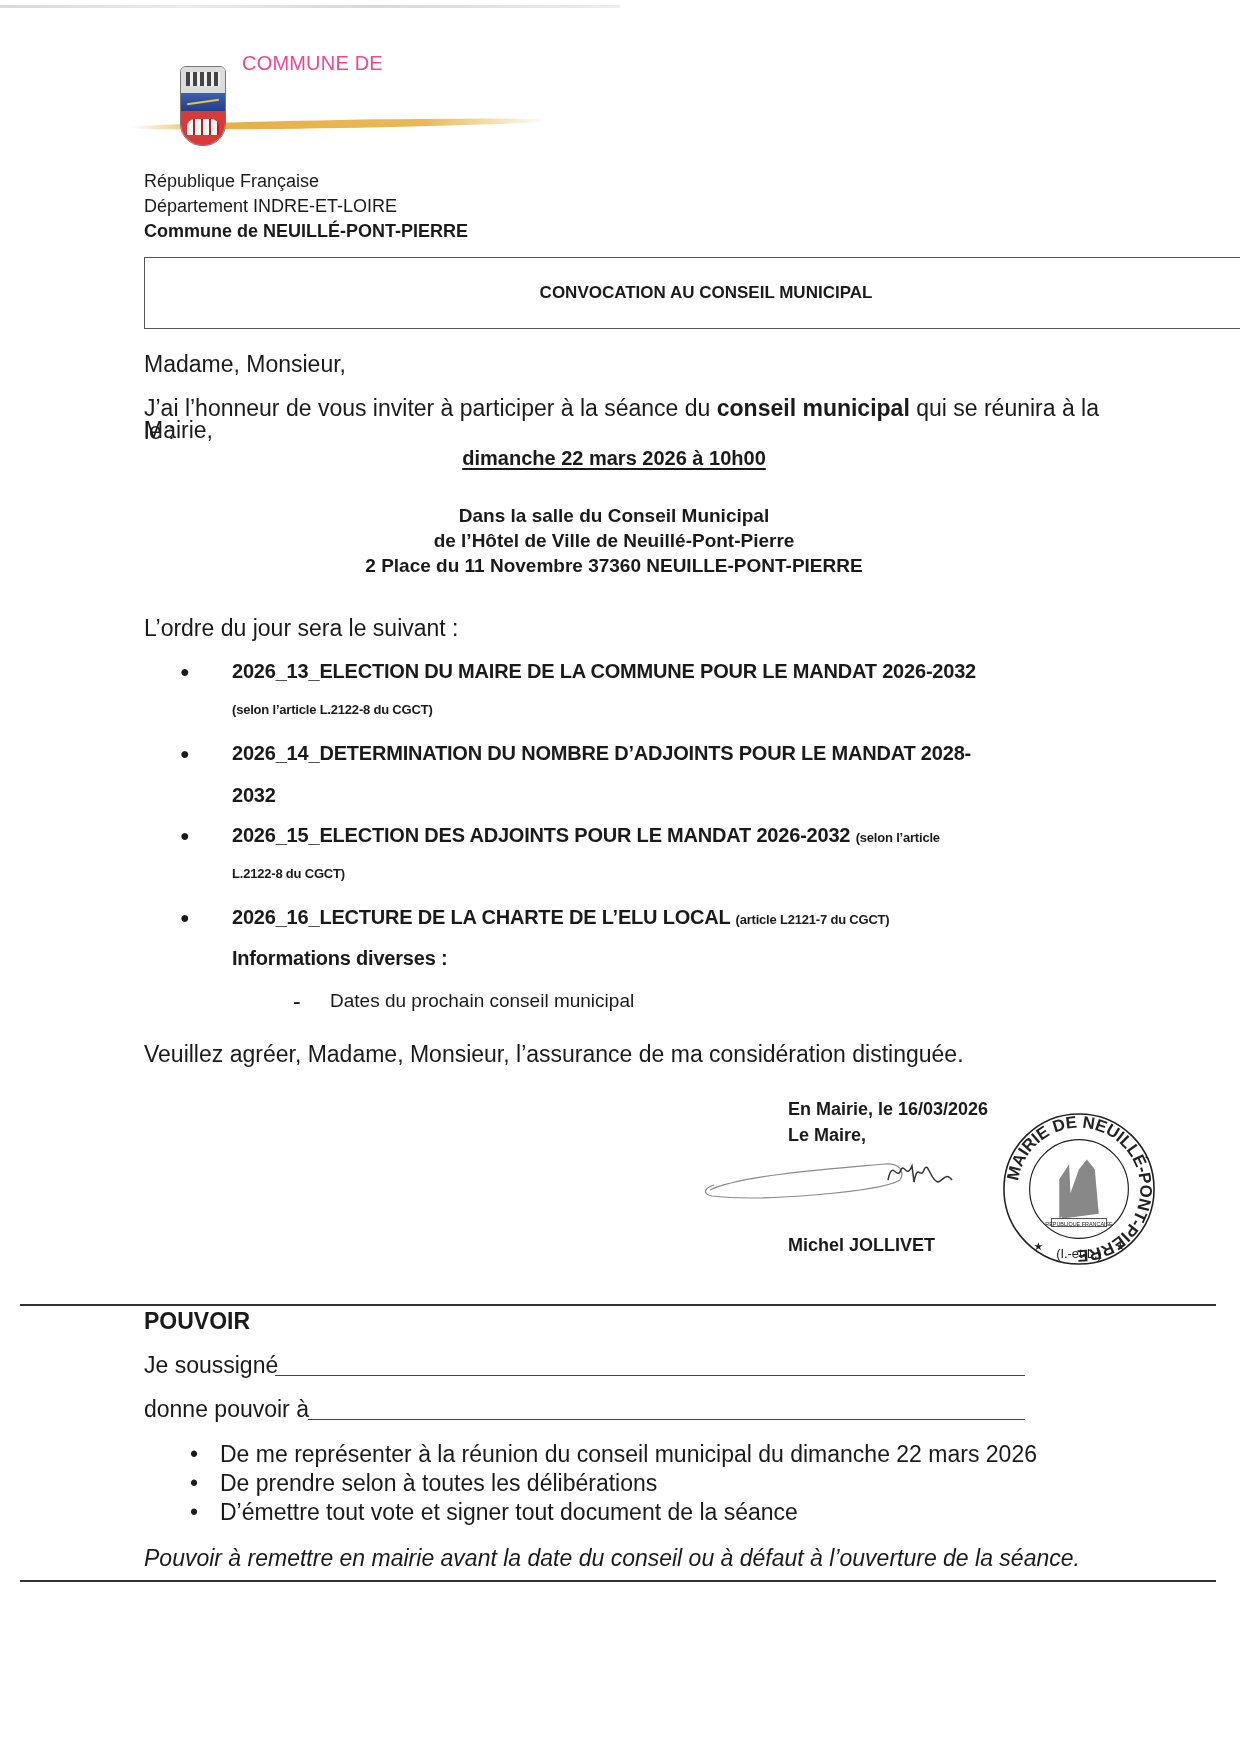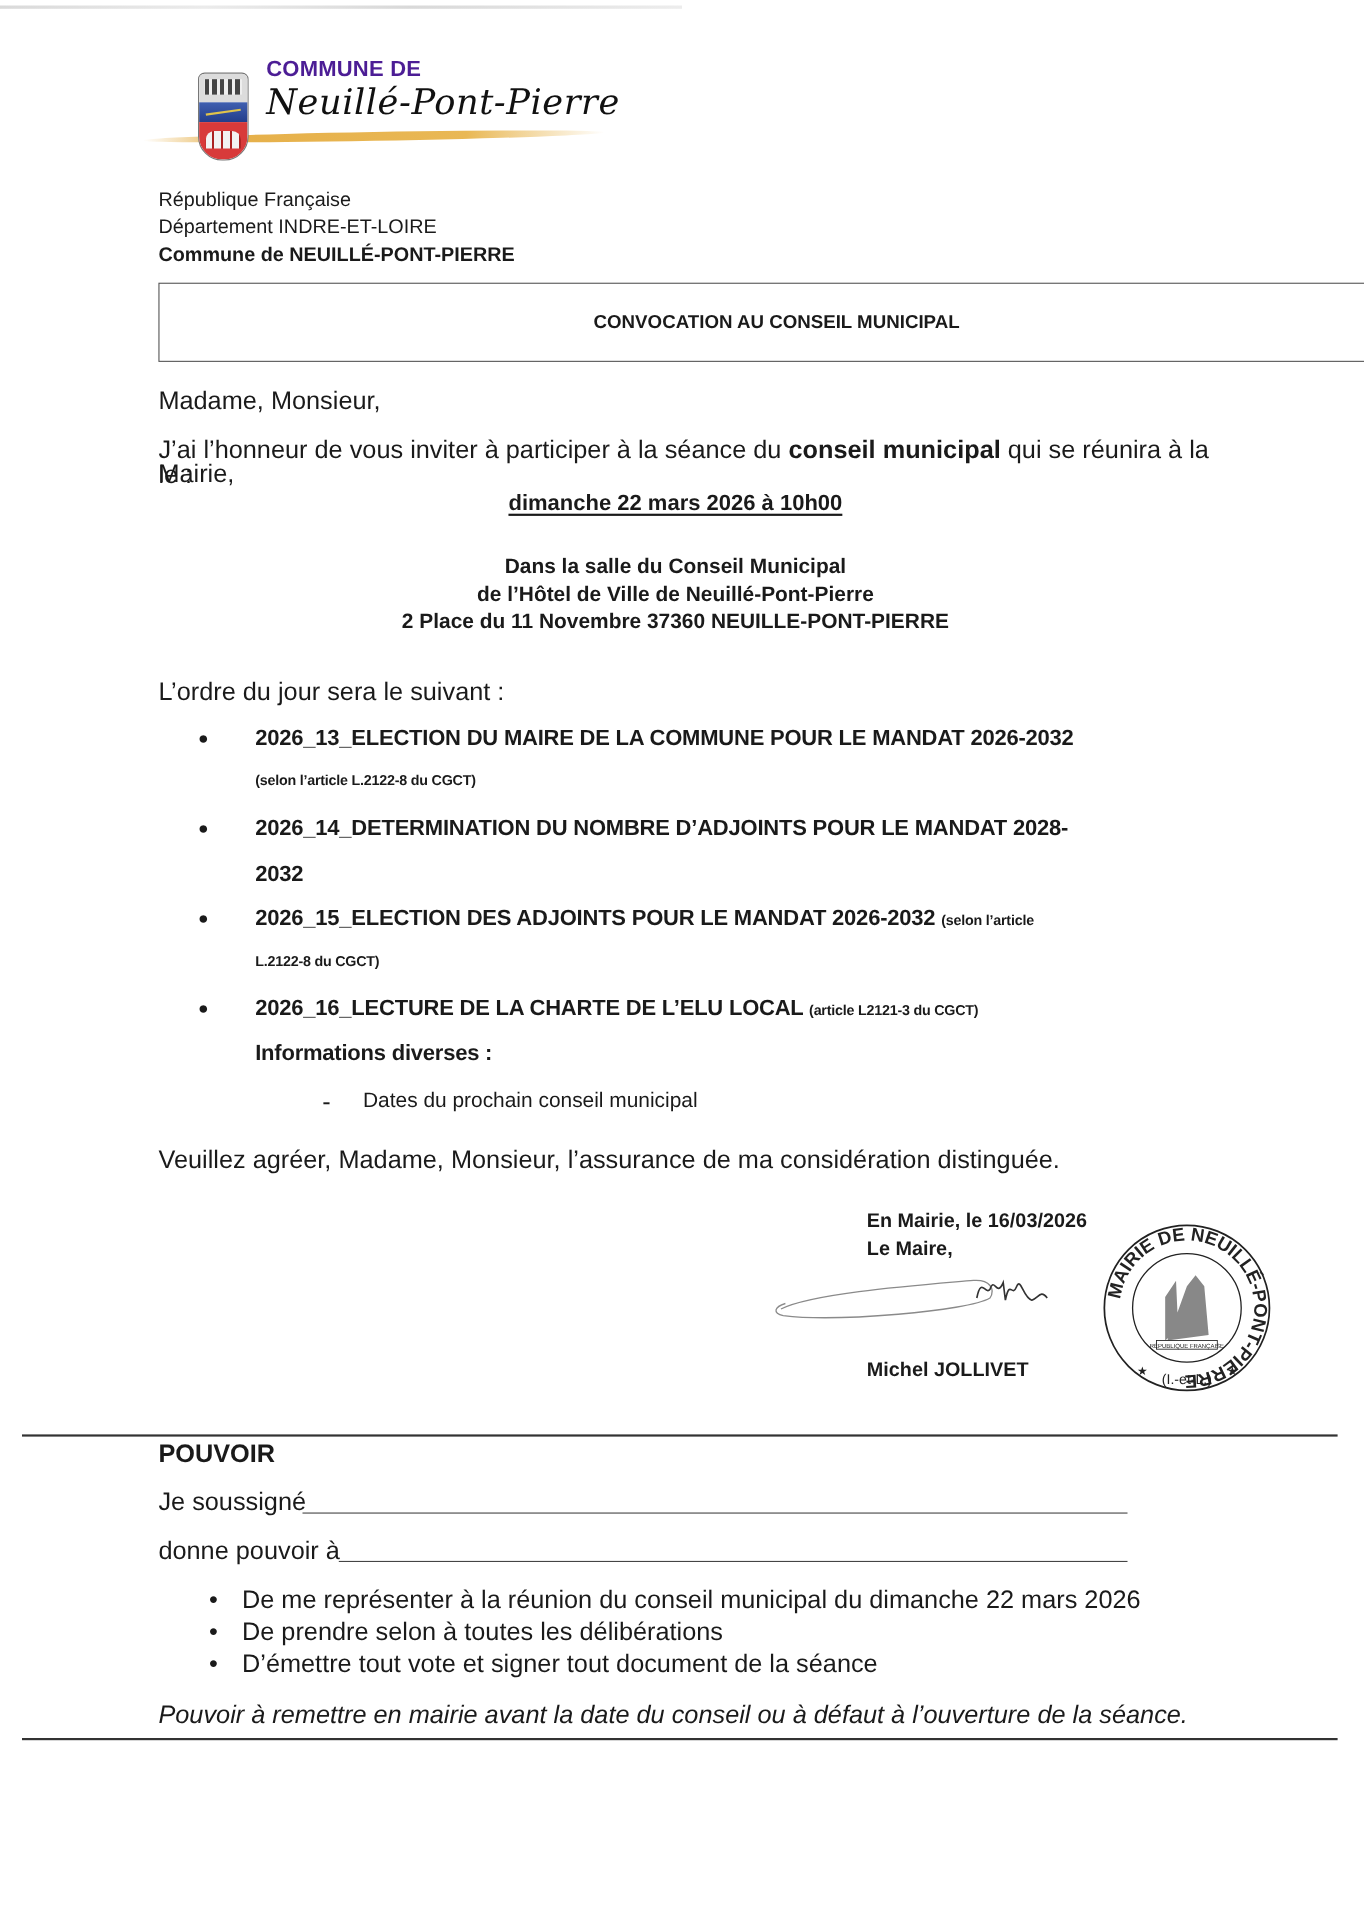--- a/index.html
+++ b/index.html
@@ -14,21 +14,21 @@
   .shield { left: 30px; top: 14px; width: 44px; height: 78px; border-radius: 6px 6px 22px 22px;
             overflow: hidden; border: 1px solid #777; background: #fff; }
   .shield .band1 { height: 26px; background: #dcdcdc; position: relative; }
   .shield .band1::after { content: ""; position: absolute; left: 5px; right: 5px; top: 5px; height: 14px;
             background: repeating-linear-gradient(90deg, #444 0 4px, #eee 4px 7px); }
   .shield .band2 { height: 18px; background: linear-gradient(#3f5fb0, #233d8a); position: relative; }
   .shield .band2::after { content: ""; position: absolute; left: 6px; right: 6px; top: 8px; height: 2px; background: #e0c34a; transform: rotate(-8deg); }
   .shield .band3 { height: 34px; background: #d83a3a; position: relative; }
   .shield .band3::after { content: ""; position: absolute; left: 6px; right: 6px; top: 8px; height: 16px;
             background: repeating-linear-gradient(90deg, #f2f2f2 0 6px, #a22 6px 8px); border-radius: 8px 8px 0 0; }
-  .logo-commune { left: 92px; top: 0px; font-size: 20px; font-weight: bold; color: #4c1d95; letter-spacing: .2px; }
+  .logo-commune { left: 92px; top: 0px; font-size: 20px; font-weight: normal; color: #ec4899; letter-spacing: .2px; }
   .logo-name { left: 92px; top: 22px; font-family: "DejaVu Serif", serif; font-style: italic;
                font-size: 32px; color: #111; letter-spacing: .5px; }
   .logo-swoosh { left: -20px; top: 68px; width: 420px; height: 8px; border-radius: 50%;
                  background: linear-gradient(to right, rgba(233,180,70,0) 0%, #e6b04a 20%, #e9b855 70%, rgba(233,180,70,0) 100%);
                  transform: rotate(-1deg); }
 
   .hdr { left: 144px; font-size: 18px; line-height: 22px; }
   .bold { font-weight: bold; }
 
   .title-box { left: 144px; top: 257px; width: 1124px; height: 72px; border: 1px solid #555;
@@ -58,21 +58,20 @@
 <div class="abs scan-top"></div>
 
 <div class="abs logo">
   <div class="abs logo-swoosh"></div>
   <div class="abs shield">
     <div class="band1"></div>
       <div class="band2"></div>
       <div class="band3"></div>
   </div>
   <div class="abs logo-commune">COMMUNE DE</div>
-  <div class="abs logo-name">Neuillé-Pont-Pierre</div>
 </div>
 
 <div class="abs hdr" style="top:170px">République Française</div>
 <div class="abs hdr" style="top:195px">Département INDRE-ET-LOIRE</div>
 <div class="abs hdr bold" style="top:220px">Commune de NEUILLÉ-PONT-PIERRE</div>
 
 <div class="abs title-box">
   <span>CONVOCATION AU CONSEIL MUNICIPAL</span>
 </div>
 
@@ -109,21 +108,21 @@
   <div class="row" style="top:164px">
     <span class="bullet" style="top:3px">●</span>
     <span class="txt"><span>2026_15_ELECTION DES ADJOINTS POUR LE MANDAT 2026-2032</span> <span class="small">(selon l’article</span></span>
   </div>
   <div class="row" style="top:206px">
     <span class="txt small">L.2122-8 du CGCT)</span>
   </div>
 
   <div class="row" style="top:246px">
     <span class="bullet" style="top:3px">●</span>
-    <span class="txt"><span>2026_16_LECTURE DE LA CHARTE DE L’ELU LOCAL</span> <span class="small">(article L2121-3 du CGCT)</span></span>
+    <span class="txt"><span>2026_16_LECTURE DE LA CHARTE DE L’ELU LOCAL</span> <span class="small">(article L2121-7 du CGCT)</span></span>
   </div>
   <div class="row" style="top:287px">
     <span class="txt">Informations diverses :</span>
   </div>
 </div>
 
 <div class="abs p" style="top:990px; left:293px;">-</div>
 <div class="abs p" style="top:990px; left:330px; font-size:19px;">Dates du prochain conseil municipal</div>
 
 <div class="abs p" style="top:1043px">Veuillez agréer, Madame, Monsieur, l’assurance de ma considération distinguée.</div>

